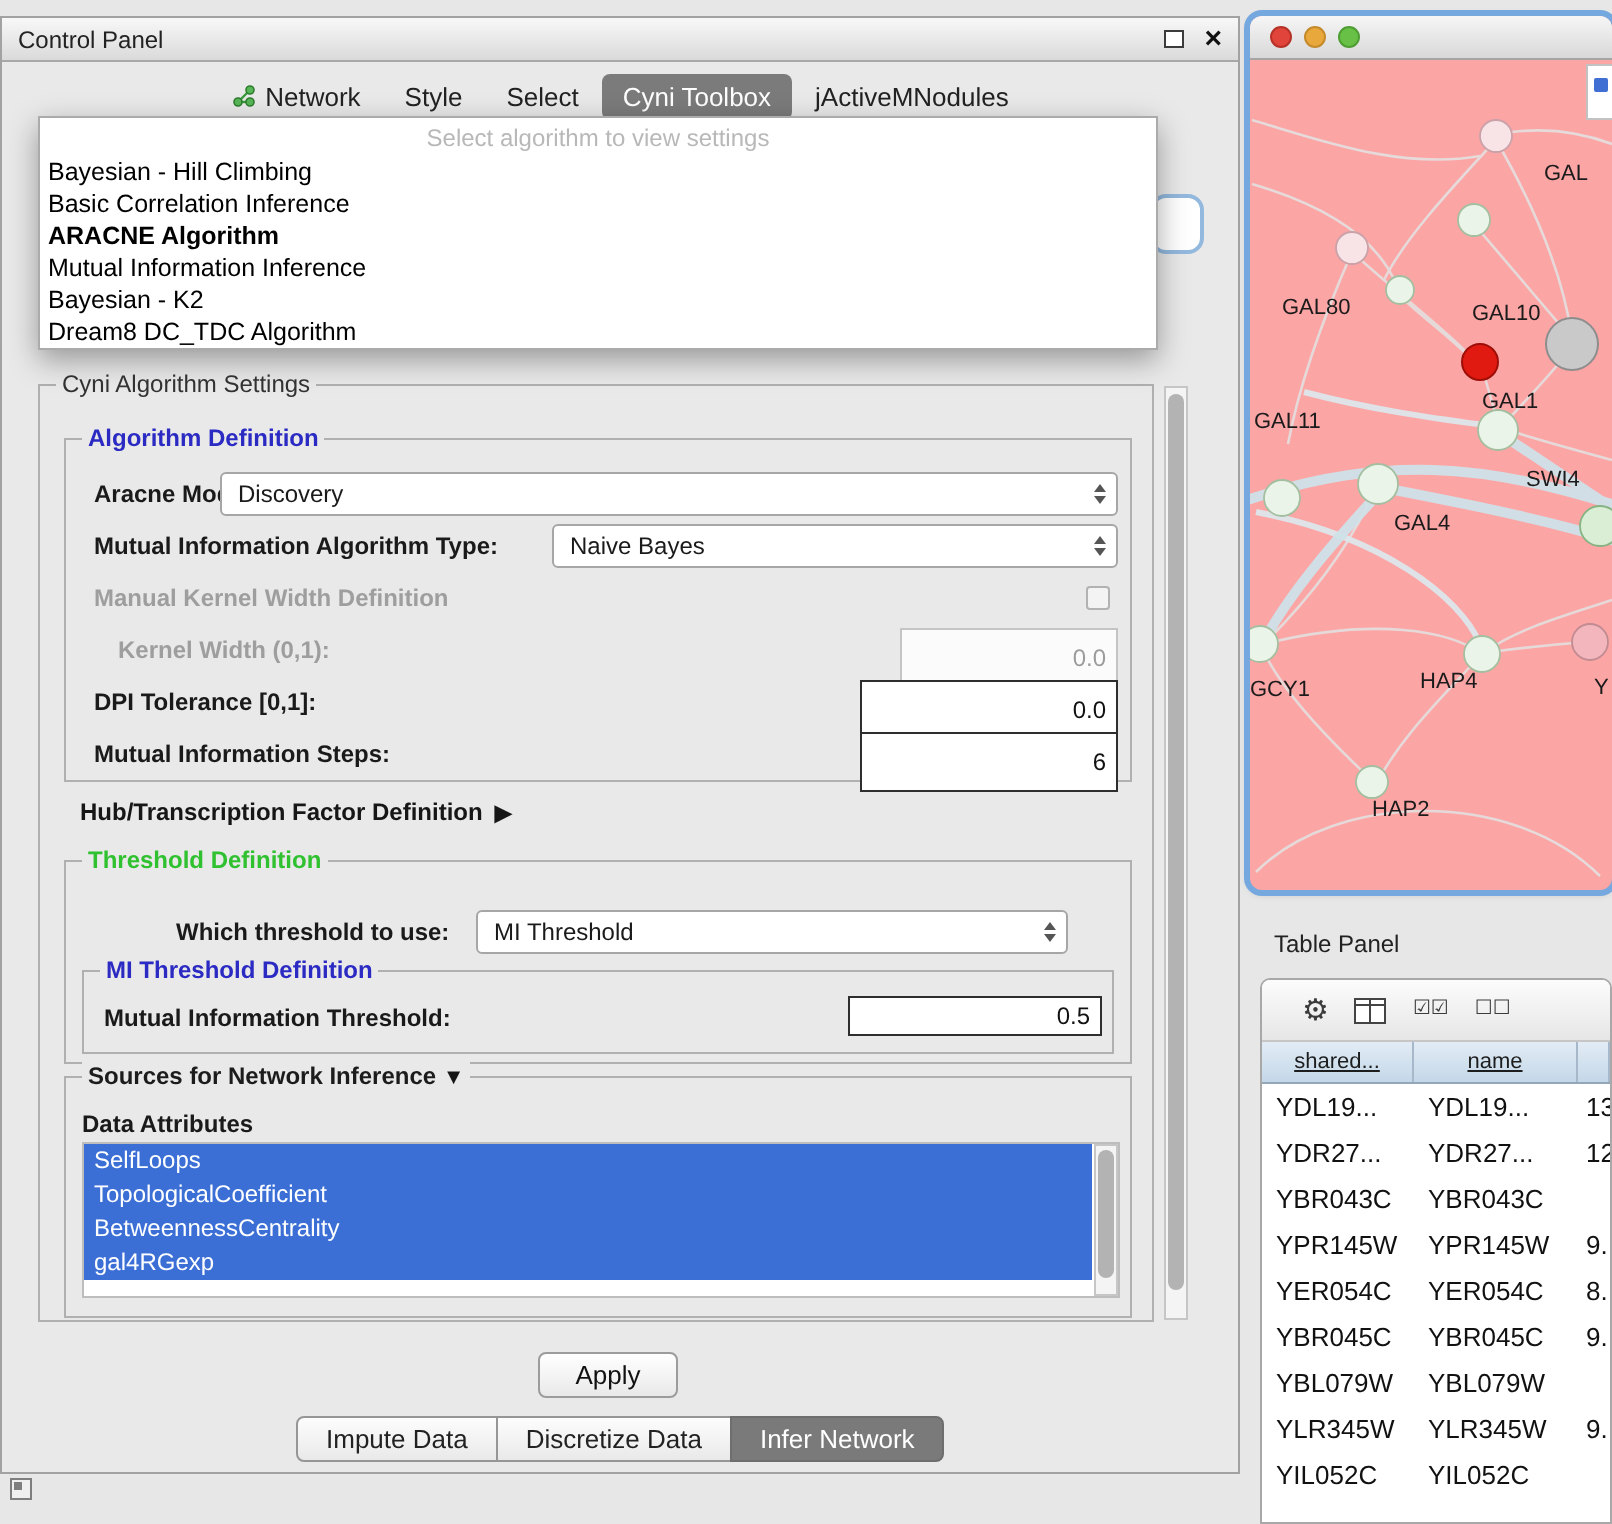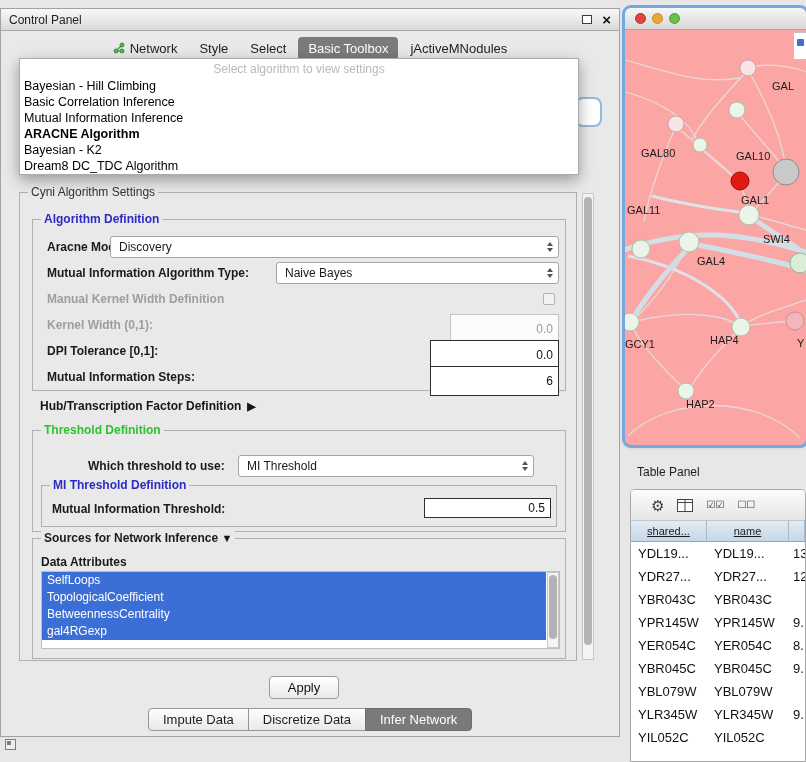--- a/index.html
+++ b/index.html
@@ -111,32 +111,32 @@
           <line x1="3" y1="9" x2="9" y2="3" stroke="#3a9b3a" stroke-width="1.2"></line>
           <line x1="3" y1="9" x2="9" y2="9" stroke="#3a9b3a" stroke-width="1.2"></line>
           <circle cx="3" cy="9" r="2" fill="#57b657" stroke="#2e7d2e" stroke-width="0.8"></circle>
           <circle cx="9" cy="3" r="2" fill="#57b657" stroke="#2e7d2e" stroke-width="0.8"></circle>
           <circle cx="9" cy="9" r="2" fill="#57b657" stroke="#2e7d2e" stroke-width="0.8"></circle>
         </svg>
         <span>Network</span>
       </span>
       <span class="tab">Style</span>
       <span class="tab">Select</span>
-      <span class="tab active">Basic Toolbox</span>
+      <span class="tab active">Cyni Toolbox</span>
       <span class="tab">jActiveMNodules</span>
     </div>
 
     <div class="frag"></div>
 
     <div class="popup">
       <div class="popup-ph">Select algorithm to view settings</div>
       <div class="popup-item">Bayesian - Hill Climbing</div>
       <div class="popup-item">Basic Correlation Inference</div>
+      <div class="popup-item selected">ARACNE Algorithm</div>
       <div class="popup-item">Mutual Information Inference</div>
-      <div class="popup-item selected">ARACNE Algorithm</div>
       <div class="popup-item">Bayesian - K2</div>
       <div class="popup-item">Dream8 DC_TDC Algorithm</div>
     </div>
 
     <div class="group" style="left:18px; top:183px; width:558px; height:469px;">
       <span class="legend plain">Cyni Algorithm Settings</span>
 
       <div class="group" style="left:12px; top:26px; width:534px; height:172px;">
         <span class="legend blue">Algorithm Definition</span>
 
@@ -154,21 +154,21 @@
           <span>Naive Bayes</span>
           <span class="combo-arrows">
               <span class="tri-up"></span>
               <span class="tri-dn"></span>
             </span>
         </div>
 
         <span class="flabel disabled" style="left:14px; top:68px;">Manual Kernel Width Definition</span>
         <span class="checkbox" style="right:10px; top:73px;"></span>
 
-        <span class="flabel disabled" style="left:14px; top:94px;">Kernel Width (0,1):</span>
+        <span class="flabel disabled" style="left:26px; top:94px;">Kernel Width (0,1):</span>
         <input class="tfield off" style="left: 417px; right: 6px; top: 94px;" value="0.0">
 
         <span class="flabel" style="left:14px; top:120px;">DPI Tolerance [0,1]:</span>
         <input class="tfield" style="left: 397px; right: 6px; top: 120px;" value="0.0">
 
         <span class="flabel" style="left:14px; top:146px;">Mutual Information Steps:</span>
         <input class="tfield" style="left: 397px; right: 6px; top: 146px;" value="6">
       </div>
 
       <div class="hub-row" style="left:20px; top:206px;">

